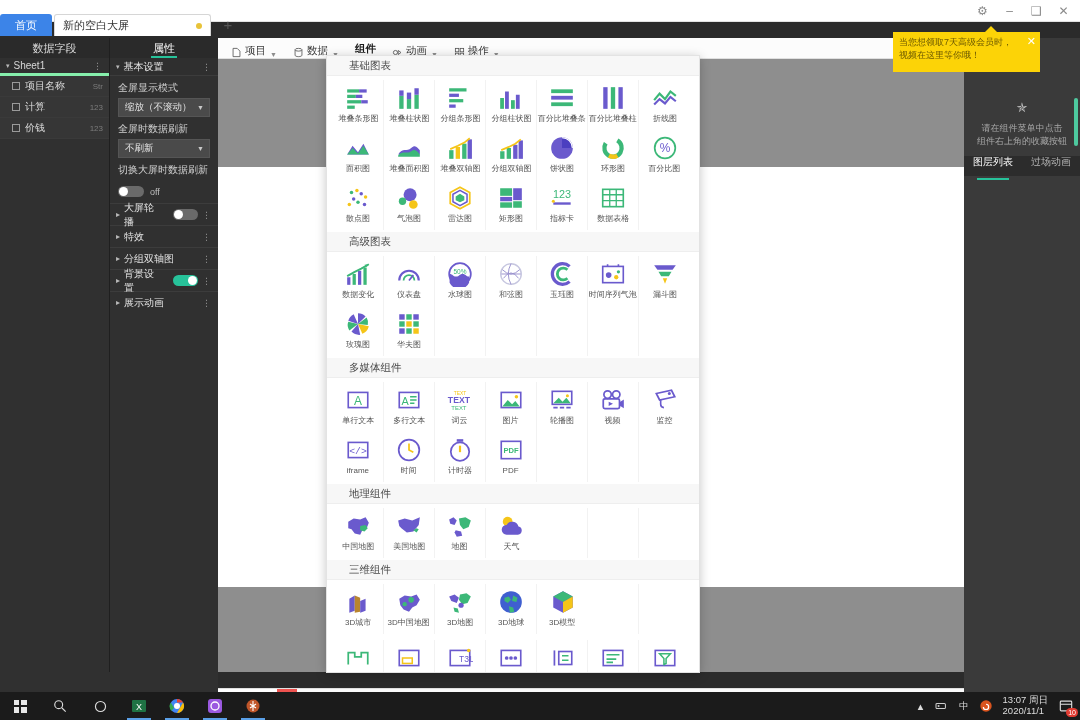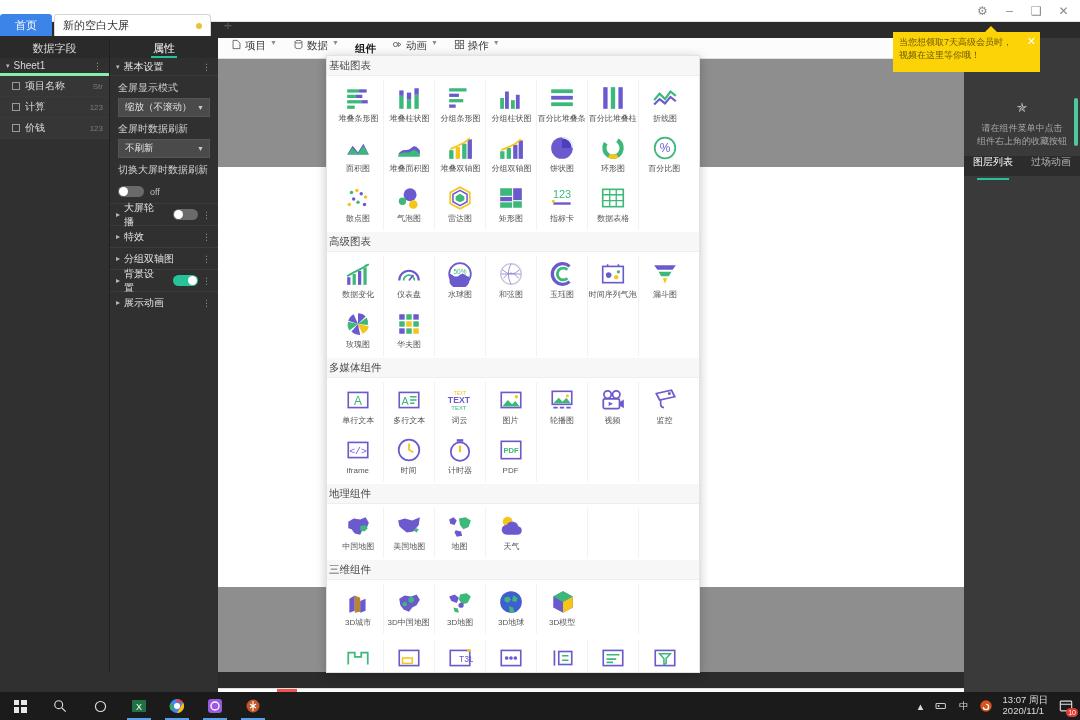--- a/index.html
+++ b/index.html
@@ -114,21 +114,21 @@
   .canvas-area {
     position: absolute; left: 218px; top: 38px; width: 746px; height: 634px;
     background: #8e8e8e; overflow: hidden;
   }
   .canvas-toolbar {
     position: absolute; left: 218px; top: 38px; width: 746px; height: 21px;
     background: #fcfcfc; border-bottom: 1px solid #e0e0e0;
     display: flex; align-items: center; padding-left: 6px; gap: 2px; z-index: 6;
   }
   .tb-item {
-    display: flex; align-items: flex-start; gap: 3px; height: 19px;
+    display: flex; align-items: flex-end; gap: 3px; height: 19px;
     padding: 0 7px; font-size: 10.5px; color: #3b3b3b;
   }
   .tb-item.active { color: #1a1a1a; font-weight: bold; flex-direction: column; }
   .tb-item .cv { font-size: 7px; color: #8d8d8d; margin-left: 1px; }
   .tb-icon { width: 11px; height: 11px; display: inline-block; }
   .canvas-board {
     position: absolute; left: 0; top: 21px; width: 746px; height: 613px;
     background: #8e8e8e;
   }
   .board-white {
@@ -137,21 +137,21 @@
   }
 
   
   .mega {
     position: absolute; left: 326px; top: 55px; width: 374px; height: 618px;
     background: #ffffff; border: 1px solid #e3e3e3;
     box-shadow: 0 2px 10px rgba(0,0,0,.22); z-index: 20; overflow: hidden;
   }
   .mega-sec-head {
     height: 20px; background: #f7f7f7; border-bottom: 1px solid #eee;
-    display: flex; align-items: center; padding-left: 2px;
+    display: flex; align-items: center; padding-left: 22px;
     font-size: 10.5px; color: #4a4a4a;
   }
   .mega-grid { display: flex; flex-wrap: wrap; padding: 4px 6px 2px; }
   .mega-cell {
     width: 51px; height: 50px; display: flex; flex-direction: column;
     align-items: center; justify-content: flex-start; padding-top: 5px;
     border-right: 1px solid #f2f2f2;
   }
   .mega-cell .ic { width: 26px; height: 26px; display: block; }
   .mega-cell .lb {

